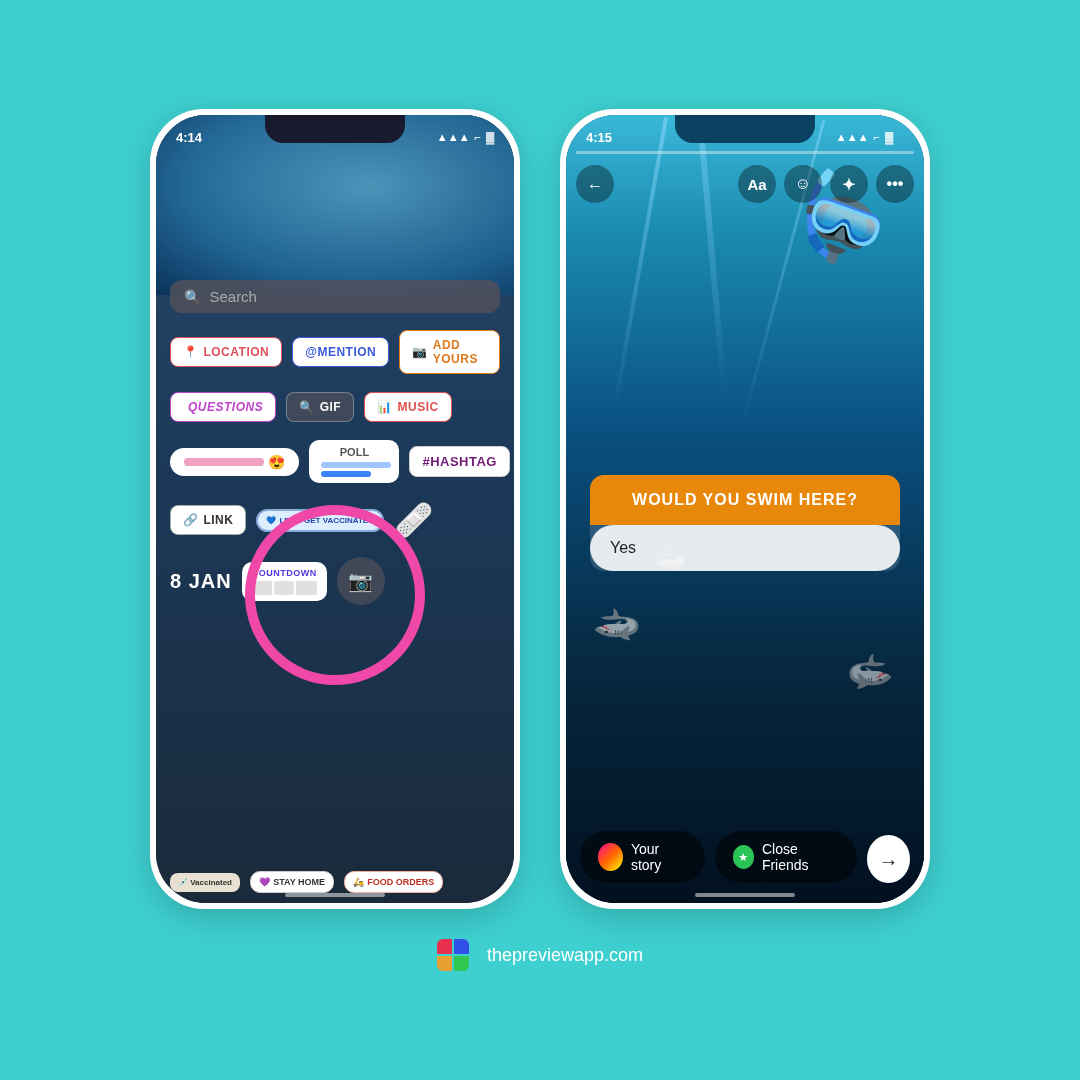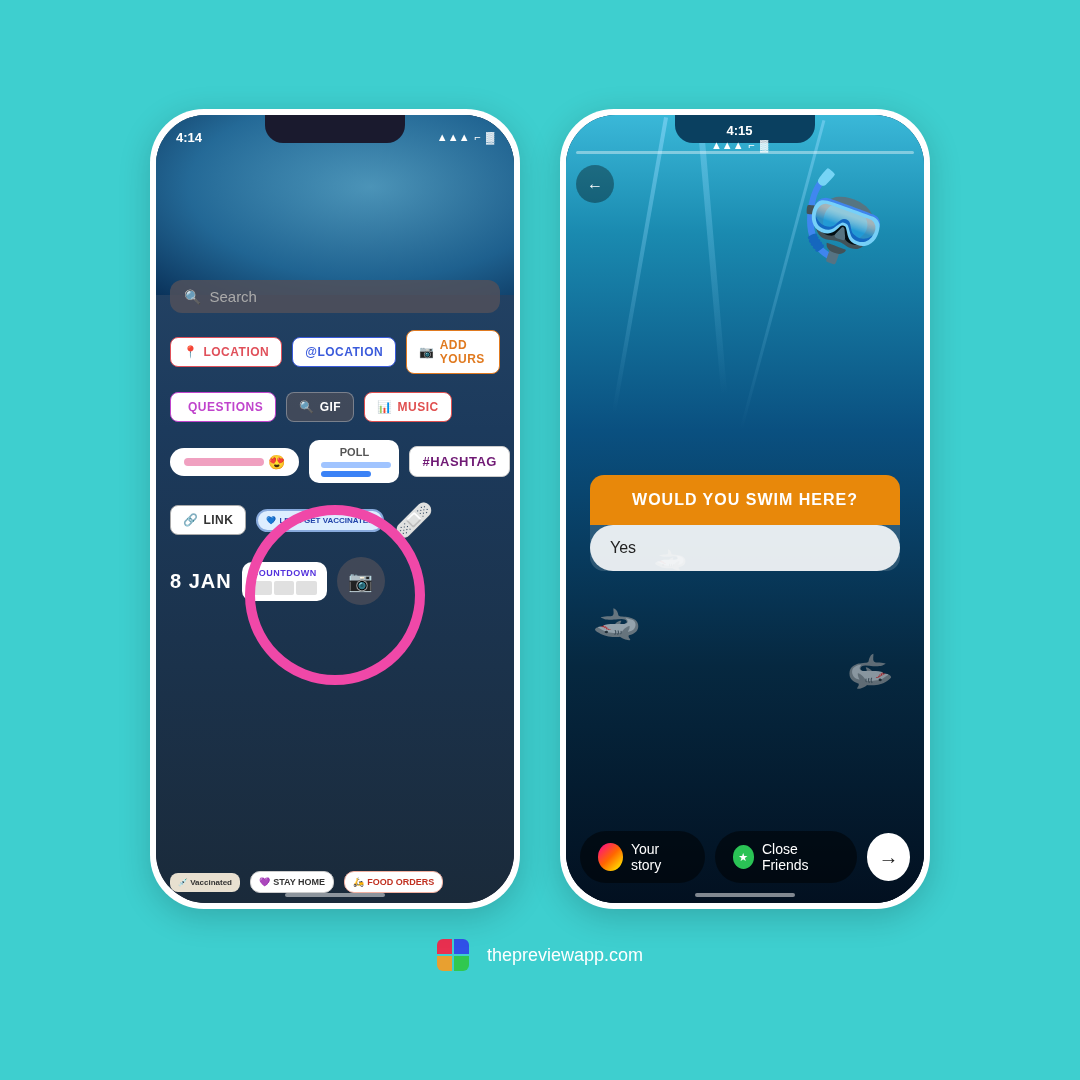--- a/index.html
+++ b/index.html
@@ -143,20 +143,21 @@
     }
     .badge-addyours {
       background: white;
       color: #e07a20;
       border: 1.5px solid #e07a20;
     }
     .badge-questions {
       background: white;
       color: #c044cc;
       border: 1.5px solid #c044cc;
+      font-style: italic;
       padding-left: 17px;
     }
     .badge-gif {
       background: rgba(80,80,90,0.7);
       color: white;
       border: 1.5px solid rgba(255,255,255,0.3);
     }
     .badge-music {
       background: white;
       color: #e05050;
@@ -350,21 +351,21 @@
       font-size: 16px;
       font-weight: 500;
       color: #222;
     }
     .story-bottom {
       position: absolute;
       bottom: 20px;
       left: 14px;
       right: 14px;
       display: flex;
-      align-items: center;
+      align-items: flex-end;
       gap: 10px;
       z-index: 10;
     }
     .your-story-btn {
       display: flex;
       align-items: center;
       gap: 8px;
       background: rgba(0,0,0,0.5);
       border-radius: 50px;
       padding: 10px 18px;
@@ -526,21 +527,21 @@
         </div>
 
         <div class="sticker-grid">
 
           <div class="sticker-row">
             <div class="sticker-badge badge-location">
               <span>📍</span>
               <span>LOCATION</span>
             </div>
             <div class="sticker-badge badge-mention">
-              <span>@LOCATION</span>
+              <span>@MENTION</span>
             </div>
             <div class="sticker-badge badge-addyours">
               <span>📷</span>
               <span>ADD YOURS</span>
             </div>
           </div>
 
           <div class="sticker-row">
             <div class="sticker-badge badge-questions">
               <span>QUESTIONS</span>
@@ -631,34 +632,48 @@
           <div style="position:absolute;top:0;left:40%;width:6px;height:280px;background:linear-gradient(180deg,rgba(150,220,255,0.4),transparent);transform:rotate(-5deg);"></div>
           <div style="position:absolute;top:0;left:60%;width:3px;height:320px;background:linear-gradient(180deg,rgba(150,220,255,0.45),transparent);transform:rotate(15deg);"></div>
 
           <div style="position:absolute;top:60px;right:30px;font-size:80px;transform:scaleX(-1) rotate(-20deg);opacity:0.9;">🤿</div>
 
           <div style="position:absolute;bottom:250px;left:20px;font-size:50px;transform:scaleY(-0.6)scaleX(0.8);opacity:0.65;">🦈</div>
           <div style="position:absolute;bottom:320px;left:80px;font-size:40px;transform:scaleY(-0.5)scaleX(0.7);opacity:0.5;">🦈</div>
           <div style="position:absolute;bottom:200px;right:20px;font-size:55px;transform:scaleX(-0.7)scaleY(-0.6);opacity:0.6;">🦈</div>
         </div>
 
-        <div class="status-bar" style="color:white;position:absolute;top:0;left:0;right:11px;z-index:20;flex-direction:column;">
+        <div class="status-bar" style="color:white;position:absolute;top:0;left:0;right:11px;z-index:20;">
           <span>4:15</span>
           <div class="status-bar-right">
             <span>▲▲▲</span>
             <span>⌐</span>
             <span>▓</span>
           </div>
         </div>
 
         <div class="story-progress"></div>
 
         <div class="story-toolbar" style="top:50px;">
           <div class="toolbar-btn">
             <span>←</span>
+          </div>
+          <div class="toolbar-right">
+            <div class="toolbar-btn">
+              <span class="toolbar-text">Aa</span>
+            </div>
+            <div class="toolbar-btn">
+              <span>☺</span>
+            </div>
+            <div class="toolbar-btn">
+              <span>✦</span>
+            </div>
+            <div class="toolbar-btn">
+              <span>•••</span>
+            </div>
           </div>
         </div>
 
         <div class="poll-card">
           <div class="poll-question">WOULD YOU SWIM HERE?</div>
           <div class="poll-options">
             <div class="poll-option-btn">
               <span>Yes</span>
             </div>
           </div>

